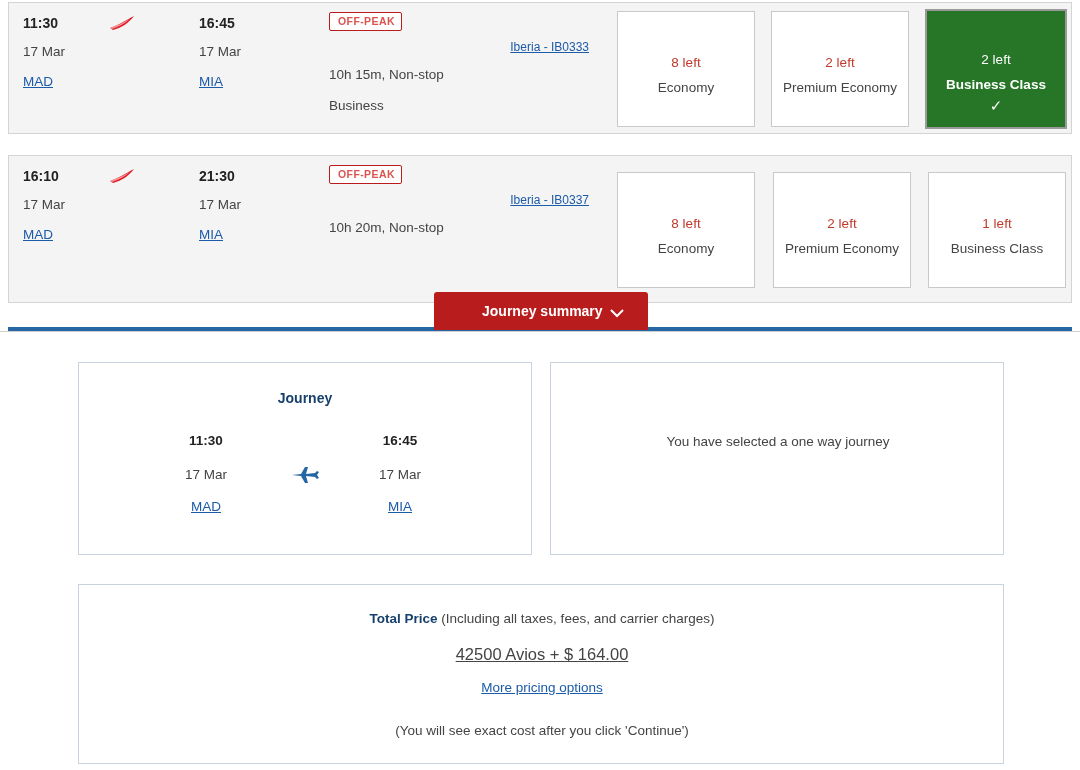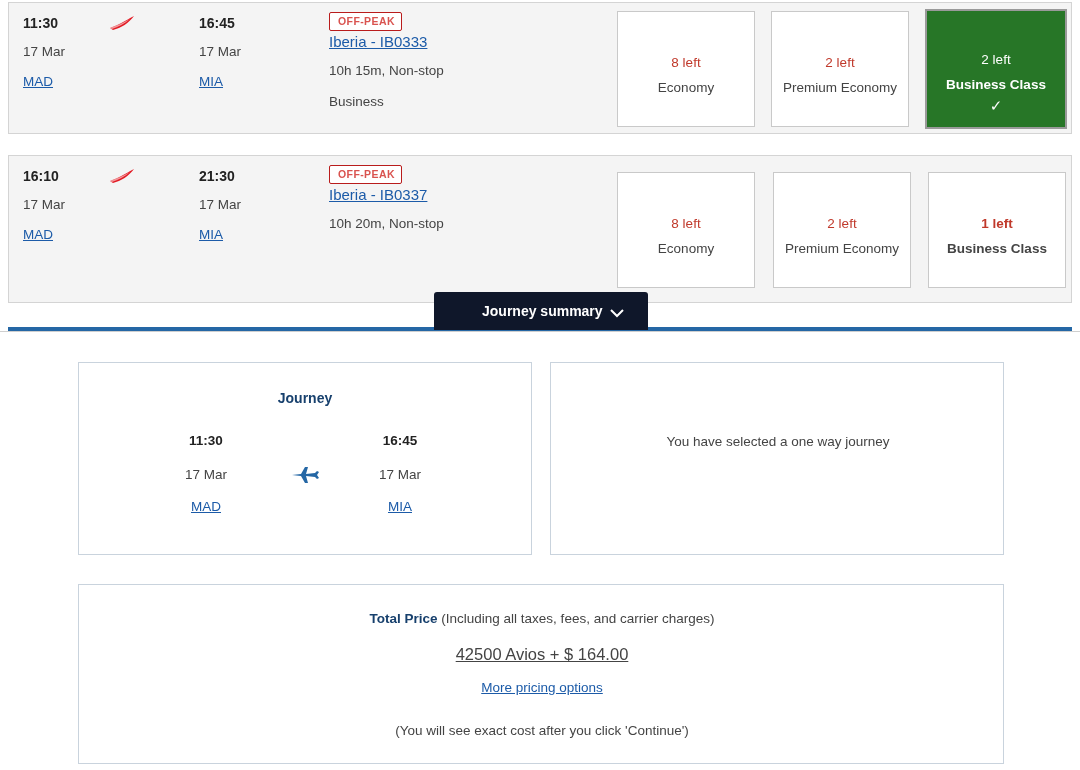--- a/index.html
+++ b/index.html
@@ -67,25 +67,26 @@
     color: #d9534f;
     font-size: 10.5px;
     font-weight: bold;
     letter-spacing: 0.4px;
     padding: 2px 6px 3px 8px;
     border-radius: 2px;
     background: #ffffff;
   }
   .flight-number {
     display: block;
-    margin-top: 2px;
-    font-size: 15px;
+    margin-top: 9px;
+    font-size: 12px;
     color: #1c5ba8;
     text-decoration: underline;
     cursor: pointer;
+    text-align: right;
   }
   .duration {
     margin-top: 13px;
     font-size: 13.5px;
     color: #444444;
   }
   .cabin-note {
     margin-top: 16px;
     font-size: 13.5px;
     color: #444444;
@@ -130,30 +131,30 @@
 
   
   #r1c1 { left: 608px; top: 8px; }
   #r1c2 { left: 762px; top: 8px; }
   #r1c3 { left: 916px; top: 6px; height: 120px; width: 142px; }
   #r1c3 .cabin-seats { margin-top: 40px; }
 
   
   #r2c1 { left: 608px; top: 16px; }
   #r2c2 { left: 764px; top: 16px; }
-  #r2c3 { left: 919px; top: 16px; font-weight: bold; }
+  #r2c3 { left: 919px; top: 16px; }
 
   
   #journey-summary-tab {
     position: absolute;
     left: 434px;
     top: 292px;
     width: 214px;
     height: 38px;
-    background: #0f172a;
+    background: #b91c1c;
     color: #ffffff;
     border-radius: 3px 3px 0 0;
     cursor: pointer;
     z-index: 5;
   }
   #journey-summary-tab .js-label {
     position: absolute;
     left: 48px;
     top: 11px;
     font-size: 14px;

